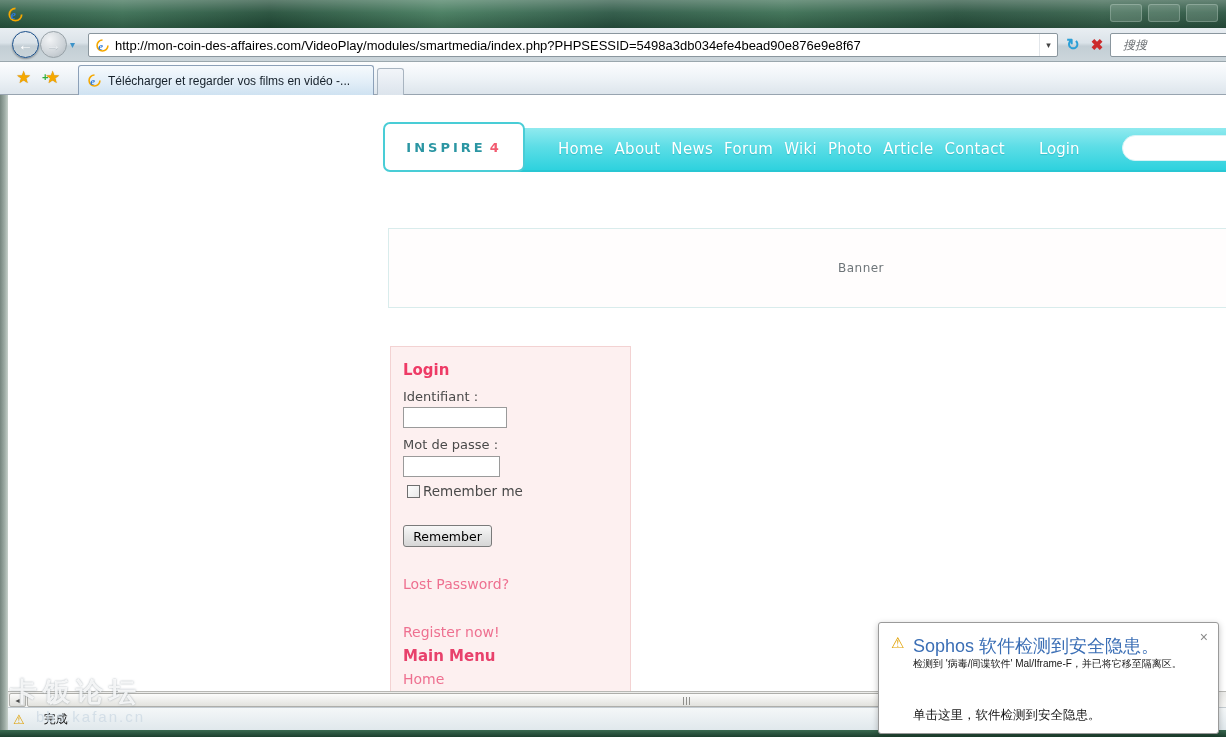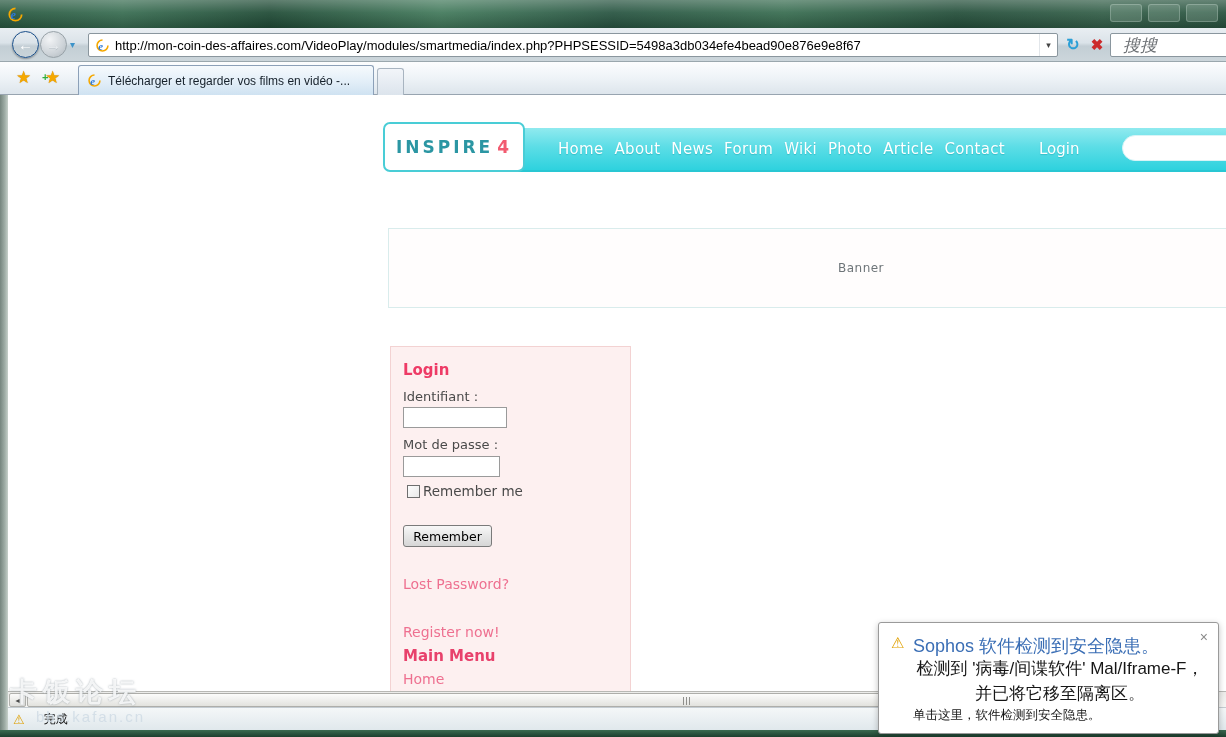--- a/index.html
+++ b/index.html
@@ -36,21 +36,21 @@
   .addr-favicon { width:15px; height:15px; margin:0 5px 0 6px; flex:0 0 auto; }
   .addr-url { font-size:13px; color:#000; white-space:nowrap; overflow:hidden; flex:1 1 auto; }
   .addr-drop { flex:0 0 18px; height:100%; display:flex; align-items:center; justify-content:center;
     font-size:9px; color:#444; border-left:1px solid #e2e6ea; cursor:pointer; }
   .btn-refresh { position:absolute; left:1062px; top:6px; width:22px; height:22px; text-align:center;
     font-size:16px; font-weight:bold; color:#2b9fd6; line-height:22px; cursor:pointer; }
   .btn-stop { position:absolute; left:1086px; top:6px; width:22px; height:22px; text-align:center;
     font-size:15px; font-weight:bold; color:#cc2a2a; line-height:22px; cursor:pointer; }
   .search-field { position:absolute; left:1110px; top:5px; width:120px; height:24px; background:#fff;
     border:1px solid #8a969e; border-radius:2px; display:flex; align-items:center; padding-left:12px; }
-  .search-hint { font-size:17px; font-style:italic; color:#6b6f73; }
+  .search-hint { font-size:12px; font-style:italic; color:#6b6f73; }
 
   
   .tab-row { position:absolute; left:0; top:62px; width:1226px; height:33px;
     background:linear-gradient(180deg,#fcfdfe 0%,#eef3f7 50%,#dde5ec 100%); border-bottom:1px solid #98a4b0; }
   .star { position:absolute; top:5px; font-size:17px; color:#f5a800; text-shadow:0 0 1px #b87800; cursor:pointer; }
   .star1 { left:16px; } .star2 { left:45px; }
   .star-plus { position:absolute; left:-3px; top:4px; font-size:11px; font-weight:bold; color:#2fae3c; text-shadow:0 0 1px #fff; }
   .tab { position:absolute; left:78px; top:3px; width:296px; height:30px;
     background:linear-gradient(180deg,#f6fafd 0%,#e2eef8 55%,#cfe2f1 100%);
     border:1px solid #8ca0b8; border-bottom:none; border-radius:3px 3px 0 0;
@@ -83,21 +83,21 @@
   .nav-link { font-size:15px; color:#fff; letter-spacing:.3px; cursor:pointer; white-space:nowrap;
     text-shadow:0 1px 1px rgba(0,140,150,.35); }
   .nav-login { position:absolute; left:584px; top:0; height:42px; display:flex; align-items:center;
     font-size:15px; color:#fff; cursor:pointer; text-shadow:0 1px 1px rgba(0,140,150,.35); }
   .nav-search { position:absolute; left:667px; top:7px; width:140px; height:26px; background:#fff;
     border-radius:13px; border:1px solid #d8f4f6; }
 
   .logo-box { position:absolute; left:375px; top:27px; width:142px; height:50px; background:#fff;
     border:2px solid #49cdd6; border-radius:7px; display:flex; align-items:center; justify-content:center;
     z-index:3; }
-  .logo-text { font-size:17px; font-weight:bold; letter-spacing:3px; color:#2b96a3; white-space:nowrap; }
+  .logo-text { font-size:13px; font-weight:bold; letter-spacing:3px; color:#2b96a3; white-space:nowrap; }
   .logo-num { color:#f25b70; margin-left:4px; }
 
   .banner-box { position:absolute; left:380px; top:133px; width:946px; height:80px; background:#fffdfd;
     border:1px solid #d9ecec; display:flex; align-items:center; justify-content:center; }
   .banner-text { font-size:12px; color:#6e7579; letter-spacing:.5px; }
 
   .login-panel { position:absolute; left:382px; top:251px; width:241px; height:460px; background:#fdf0f0;
     border:1px solid #f3d2d2; }
   .lp-title { position:absolute; left:12px; top:14px; font-size:15px; font-weight:bold; color:#ee3b66; }
   .lp-label { position:absolute; left:12px; font-size:13px; color:#4a4a4a; }
@@ -136,21 +136,21 @@
   .wm1 { font-size:27px; font-weight:bold; letter-spacing:6px; color:rgba(255,255,255,.85);
     text-shadow:0 0 2px rgba(110,125,135,.65); }
   .wm2 { font-size:15px; letter-spacing:2px; color:rgba(205,218,228,.8); margin:-2px 0 0 26px; }
 
   
   .sophos { position:absolute; left:878px; top:622px; width:341px; height:112px; background:#fff;
     border:1px solid #9a9a9a; border-radius:3px; box-shadow:0 2px 6px rgba(0,0,0,.25); z-index:50; }
   .sp-warn { position:absolute; left:12px; top:11px; font-size:15px; color:#e0a000; }
   .sp-title { position:absolute; left:34px; top:11px; font-size:18px; color:#3a6eb5; }
   .sp-close { position:absolute; right:10px; top:6px; font-size:14px; color:#8a8a8a; cursor:pointer; }
-  .sp-body { position:absolute; left:34px; top:34px; width:294px; font-size:17px; color:#161616; line-height:1.45;text-align:center; }
+  .sp-body { position:absolute; left:34px; top:34px; width:294px; font-size:10px; color:#161616; line-height:1.45; }
   .sp-action { position:absolute; left:34px; top:84px; font-size:12.5px; color:#161616; cursor:pointer; }
 </style>
 </head>
 <body>
 
 <div class="screen">
 
   <div class="titlebar">
     <span class="ie-ico">
       <svg viewBox="0 0 16 16" width="17" height="17">

